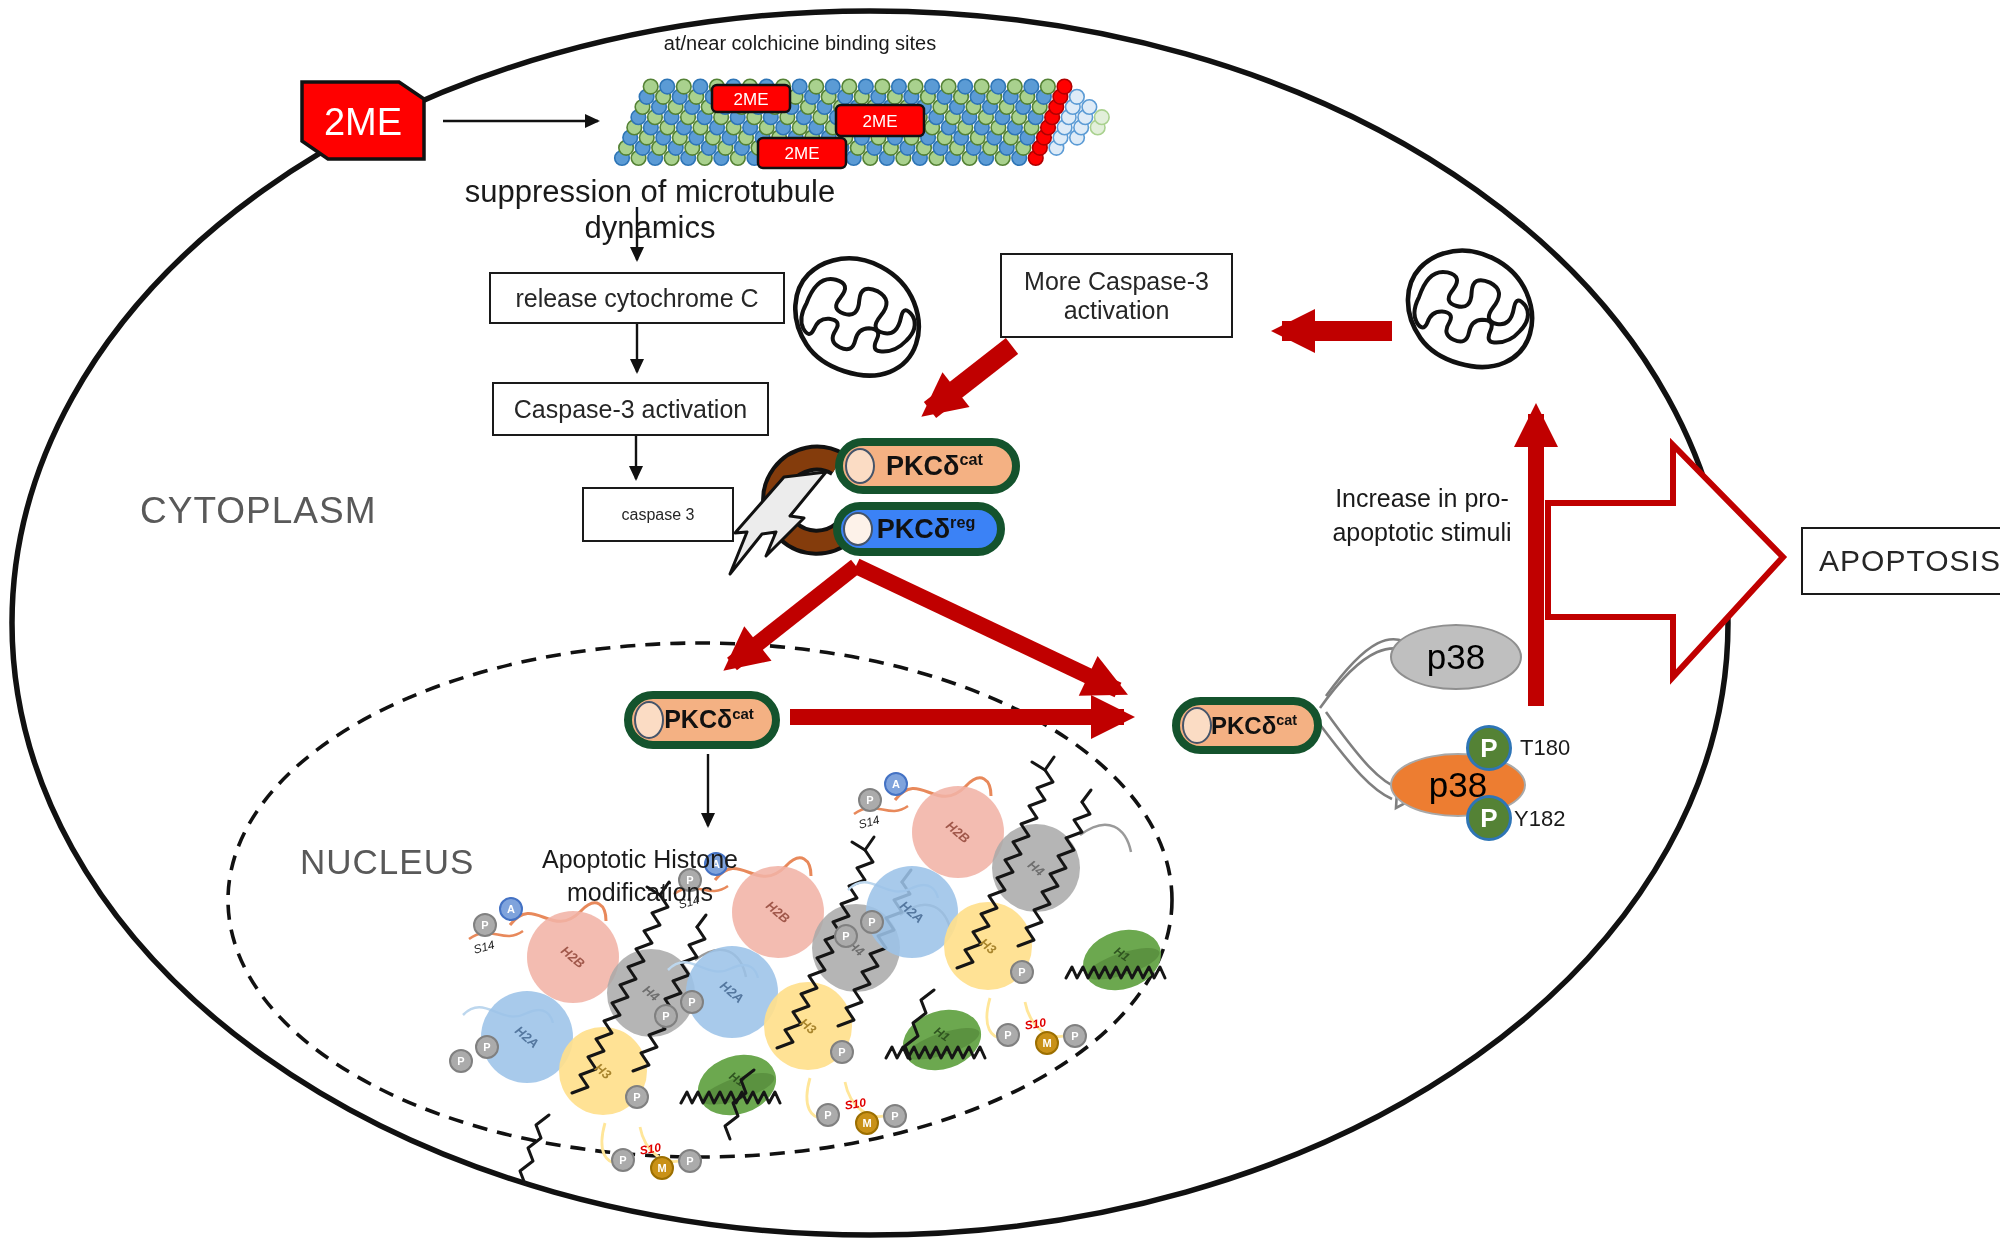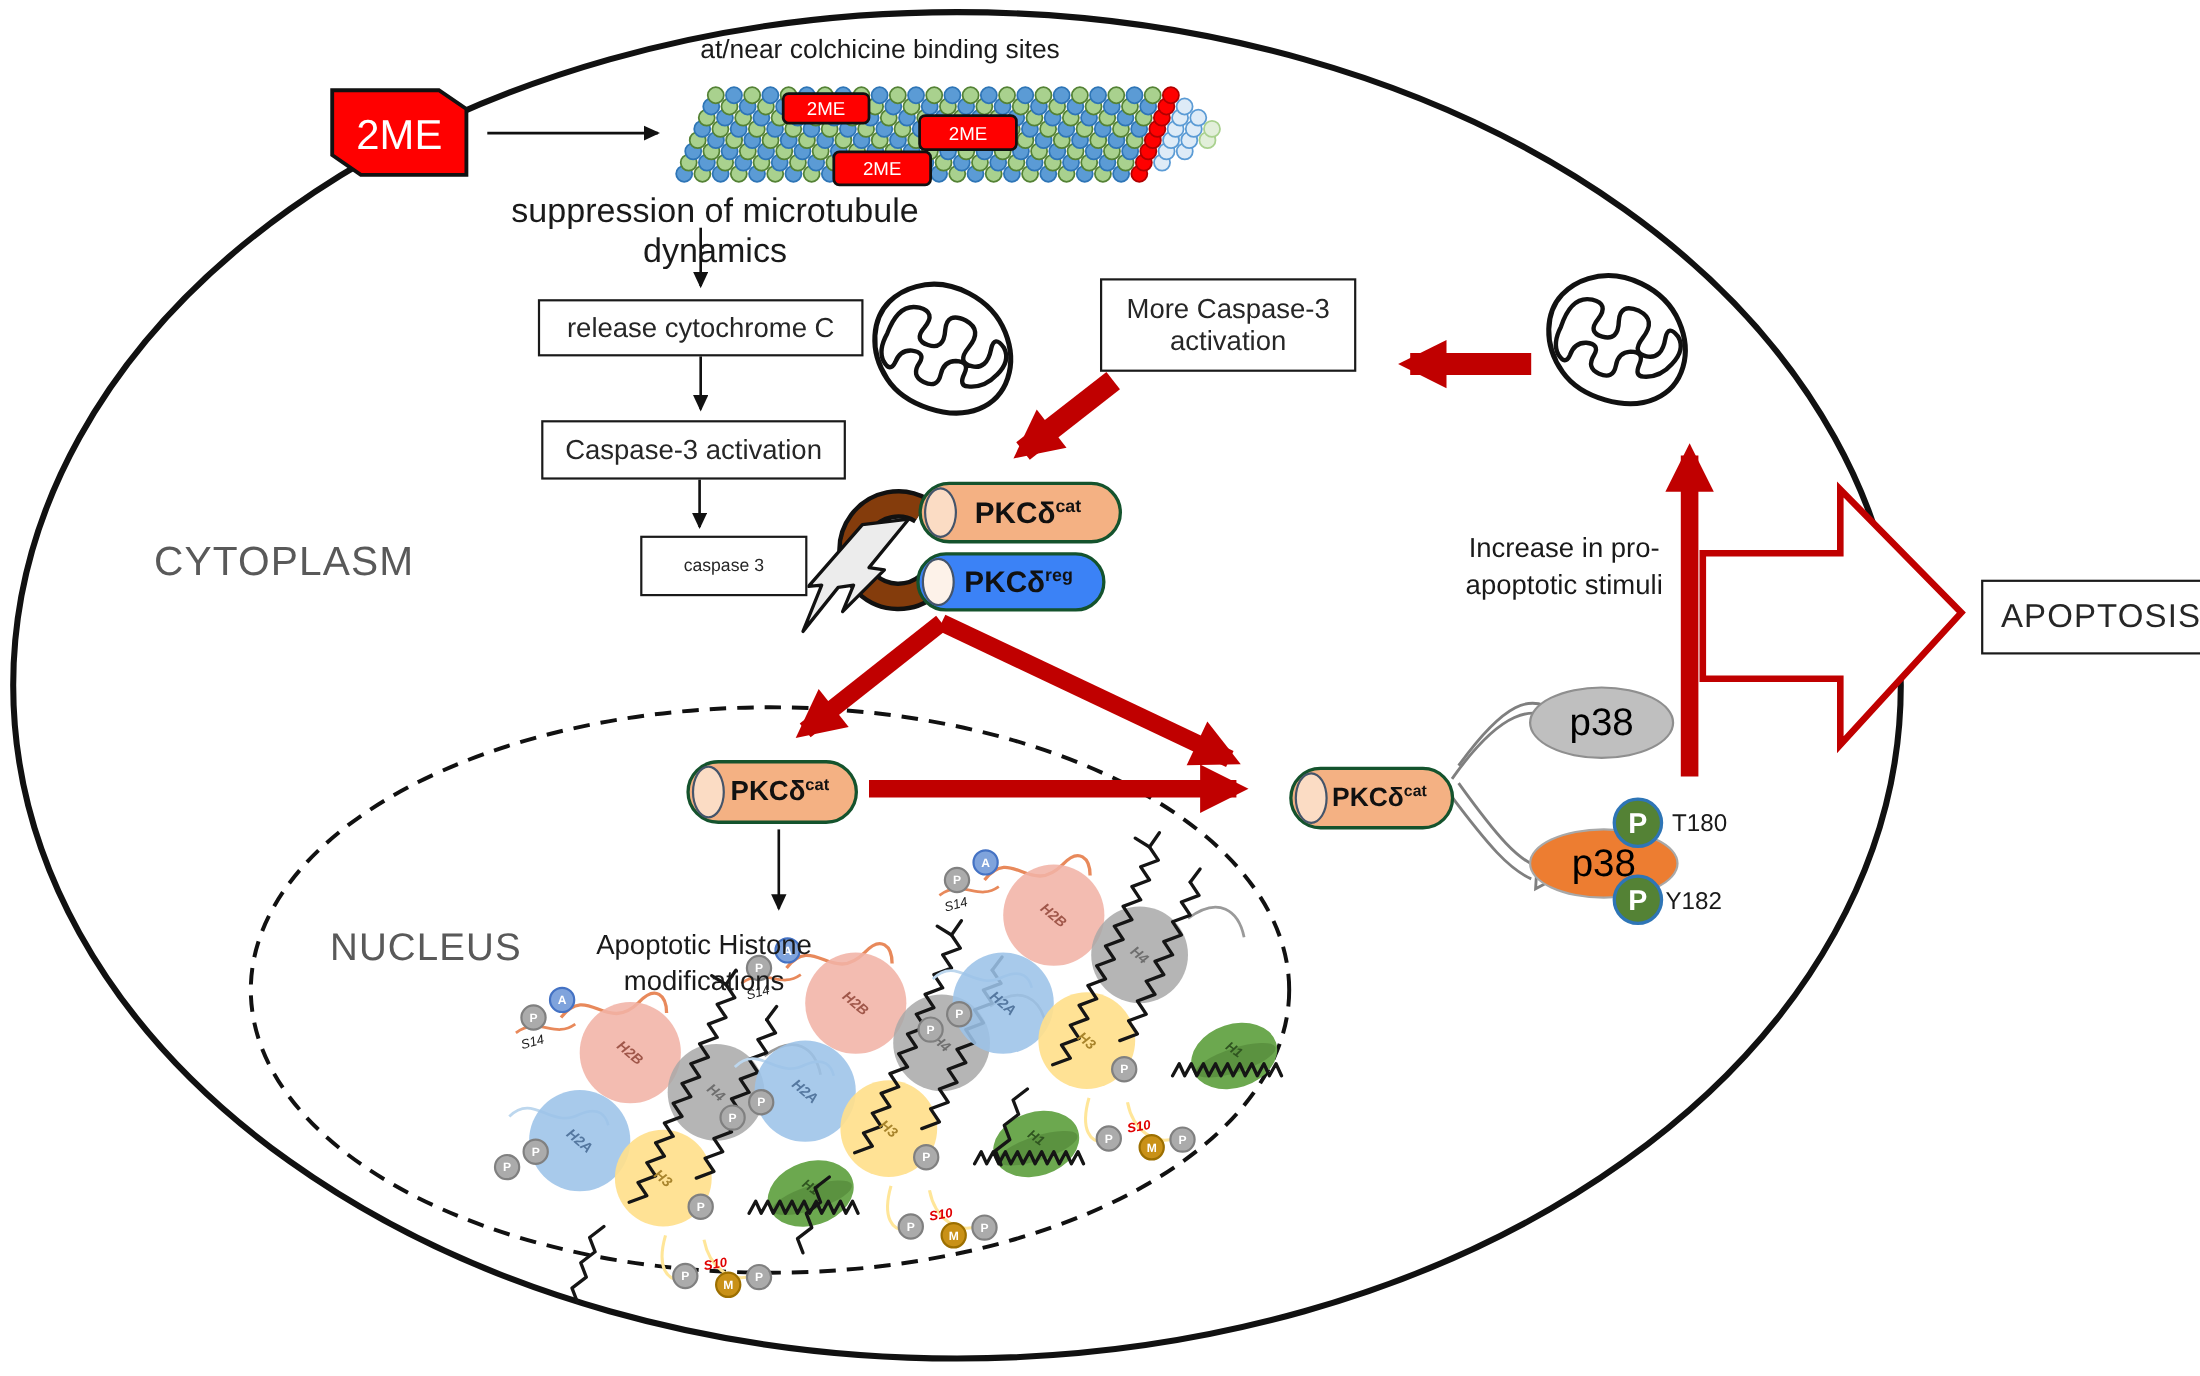--- a/index.html
+++ b/index.html
@@ -3,21 +3,21 @@
 <meta charset="utf-8">
 <style>
   html,body{margin:0;padding:0;background:#fff;}
   body{font-family:"Liberation Sans",sans-serif;}
   #stage{position:relative;width:2000px;height:1251px;background:#fff;overflow:hidden;}
   #vec{position:absolute;left:0;top:0;z-index:1;}
   .lay{position:absolute;z-index:2;}
   .txt{color:#1a1a1a;}
   .gray{color:#595959;}
   .wbox{background:#fff;border:2.4px solid #1a1a1a;display:flex;align-items:center;justify-content:center;text-align:center;color:#262626;}
-  .cyl{border:3px solid #14532d;border-radius:999px;display:flex;align-items:center;justify-content:center;box-sizing:border-box;}
+  .cyl{border:8px solid #14532d;border-radius:999px;display:flex;align-items:center;justify-content:center;box-sizing:border-box;}
   .cyl .cap{position:absolute;left:2px;top:2px;bottom:2px;width:30px;background:var(--cap);border:2px solid #44546A;border-radius:50%;box-sizing:border-box;}
   .cyl .lbl{position:relative;z-index:1;font-weight:700;color:#111;font-size:27px;margin-left:14px;white-space:nowrap;}
   .cyl .lbl sup{font-size:0.60em;}
   .oval{border-radius:50%;display:flex;align-items:center;justify-content:center;color:#000000;font-size:35px;box-sizing:border-box;}
   .pbadge{width:46px;height:46px;border-radius:50%;background:#548235;border:3px solid #2E75B6;color:#fff;font-weight:700;font-size:26px;display:flex;align-items:center;justify-content:center;box-sizing:border-box;}
   .residue{font-size:22px;color:#1a1a1a;}
   .center{text-align:center;}
   svg text{font-family:"Liberation Sans",sans-serif;}
 </style>
 </head>
@@ -366,21 +366,21 @@
     <g>
       <rect x="712" y="85" width="78" height="27" rx="5" fill="#FF0000" stroke="#111" stroke-width="2.5"></rect>
       <text x="751" y="99" dy=".35em" text-anchor="middle" font-size="17" fill="#fff">2ME</text>
       <rect x="836" y="105" width="88" height="31" rx="5" fill="#FF0000" stroke="#111" stroke-width="2.5"></rect>
       <text x="880" y="121" dy=".35em" text-anchor="middle" font-size="17" fill="#fff">2ME</text>
       <rect x="758" y="138" width="88" height="30" rx="5" fill="#FF0000" stroke="#111" stroke-width="2.5"></rect>
       <text x="802" y="153" dy=".35em" text-anchor="middle" font-size="17" fill="#fff">2ME</text>
     </g>
   </svg>
 
-  <div class="lay txt center" style="left:580px;top:32px;width:440px;font-size:24px;">at/near colchicine binding sites</div>
+  <div class="lay txt center" style="left:580px;top:32px;width:440px;font-size:20px;">at/near colchicine binding sites</div>
   <div class="lay txt center" style="left:425px;top:174px;width:450px;font-size:31px;">suppression of microtubule dynamics</div>
 
   <div class="lay gray" style="left:140px;top:490px;font-size:37px;letter-spacing:1px;">CYTOPLASM</div>
   <div class="lay gray" style="left:300px;top:802px;font-size:35px;letter-spacing:1px;margin-top:40px;">NUCLEUS</div>
 
   <div class="lay wbox" style="left:489px;top:272px;width:292px;height:48px;font-size:25px;">release cytochrome C</div>
   <div class="lay wbox" style="left:492px;top:382px;width:273px;height:50px;font-size:25px;">Caspase-3 activation</div>
   <div class="lay wbox" style="left:582px;top:487px;width:148px;height:51px;font-size:16px;">caspase 3</div>
   <div class="lay wbox" style="left:1000px;top:253px;width:233px;height:85px;font-size:25px;padding:0 8px;box-sizing:border-box;">More Caspase-3 activation</div>
   <div class="lay wbox" style="left:1783px;top:527px;width:214px;height:64px;font-size:30px;letter-spacing:1px;margin-left:18px;">APOPTOSIS</div>

